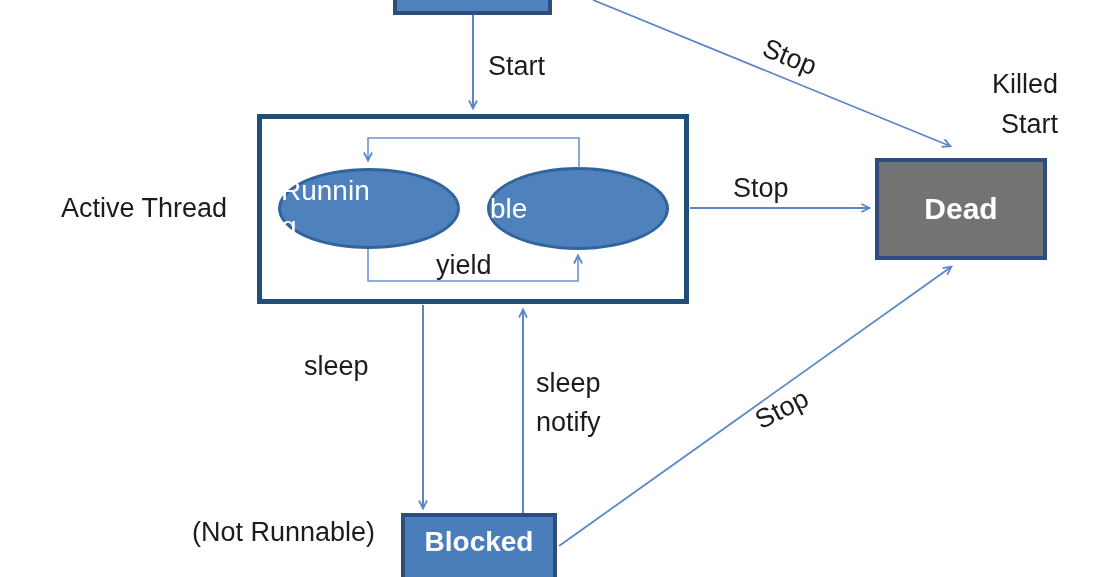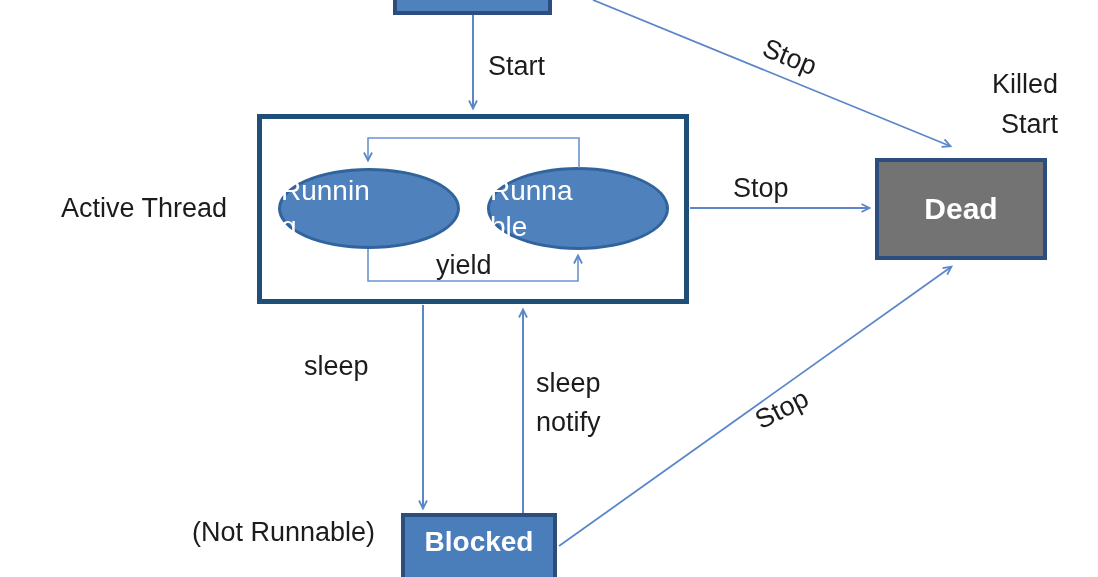--- a/index.html
+++ b/index.html
@@ -50,21 +50,20 @@
   <div id="top-box" class="node"></div>
 
   <div id="active-box"></div>
 
   <div id="running-ellipse" class="ellipse">
     <span>Runnin</span>
     <span>g</span>
   </div>
 
   <div id="runnable-ellipse" class="ellipse">
-    <span>Runna</span>
     <span>ble</span>
   </div>
 
   <div id="dead-box" class="node">
     <span>Dead</span>
   </div>
 
   <div id="blocked-box" class="node">
     <span>Blocked</span>
   </div>

